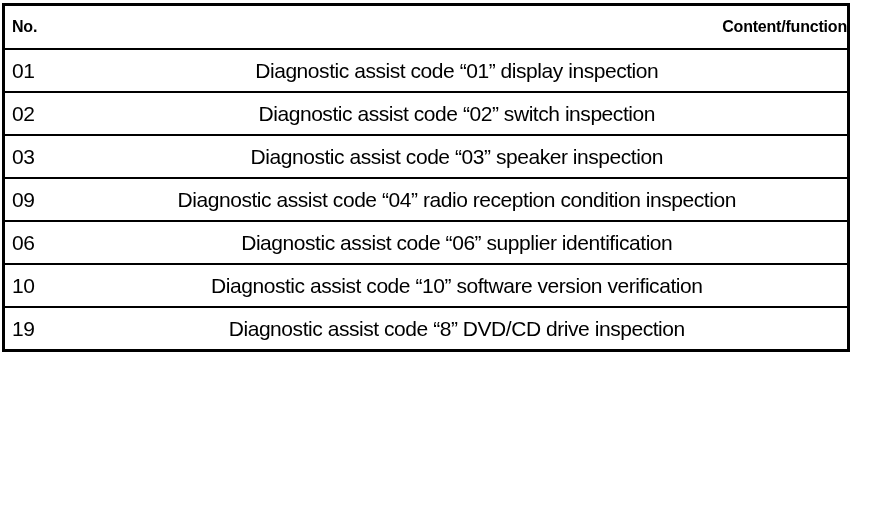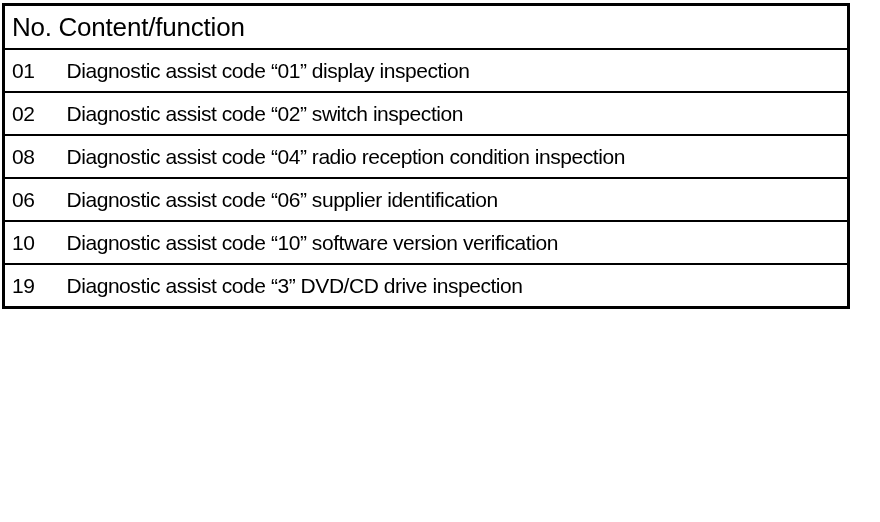--- a/index.html
+++ b/index.html
@@ -59,34 +59,34 @@
     border-top: 2px solid #000000;
   }
 
   
   .header-row .cell-no,
   .header-row .cell-content {
     height: 42px;
   }
   .header-no,
   .header-content {
-    font-weight: normal;
-    font-size: 26px;
+    font-weight: bold;
+    font-size: 16px;
     line-height: 42px;
     font-stretch: condensed;
     white-space: nowrap;
     overflow: hidden;
   }
   .header-no {
     padding-left: 7px;
     text-align: left;
     letter-spacing: -0.2px;
   }
   .header-content {
-    text-align: left;
+    text-align: right;
     letter-spacing: -0.2px;
   }
 
   
   .data-row .cell-no,
   .data-row .cell-content {
     height: 41px;
   }
   .no-text,
   .content-text {
@@ -97,21 +97,21 @@
     white-space: nowrap;
     overflow: hidden;
     letter-spacing: -0.45px;
   }
   .no-text {
     padding-left: 7px;
     text-align: left;
   }
   .content-text {
     padding-left: 8px;
-    text-align: left;
+    text-align: center;
   }
 </style>
 </head>
 <body>
 
 <div class="page">
 
   <table class="code-table">
     <colgroup>
       <col class="col-no">
@@ -139,21 +139,29 @@
         <tr class="data-row">
           <td class="cell-no">
             <div class="no-text">02</div>
           </td>
           <td class="cell-content">
             <div class="content-text">Diagnostic assist code “02” switch inspection</div>
           </td>
         </tr>
         <tr class="data-row">
           <td class="cell-no">
-            <div class="no-text">08</div>
+            <div class="no-text">03</div>
+          </td>
+          <td class="cell-content">
+            <div class="content-text">Diagnostic assist code “03” speaker inspection</div>
+          </td>
+        </tr>
+        <tr class="data-row">
+          <td class="cell-no">
+            <div class="no-text">09</div>
           </td>
           <td class="cell-content">
             <div class="content-text">Diagnostic assist code “04” radio reception condition inspection</div>
           </td>
         </tr>
         <tr class="data-row">
           <td class="cell-no">
             <div class="no-text">06</div>
           </td>
           <td class="cell-content">
@@ -166,19 +174,19 @@
           </td>
           <td class="cell-content">
             <div class="content-text">Diagnostic assist code “10” software version verification</div>
           </td>
         </tr>
         <tr class="data-row">
           <td class="cell-no">
             <div class="no-text">19</div>
           </td>
           <td class="cell-content">
-            <div class="content-text">Diagnostic assist code “3” DVD/CD drive inspection</div>
+            <div class="content-text">Diagnostic assist code “8” DVD/CD drive inspection</div>
           </td>
         </tr>
       </tbody>
   </table>
 
 </div>
 
 </body></html>

